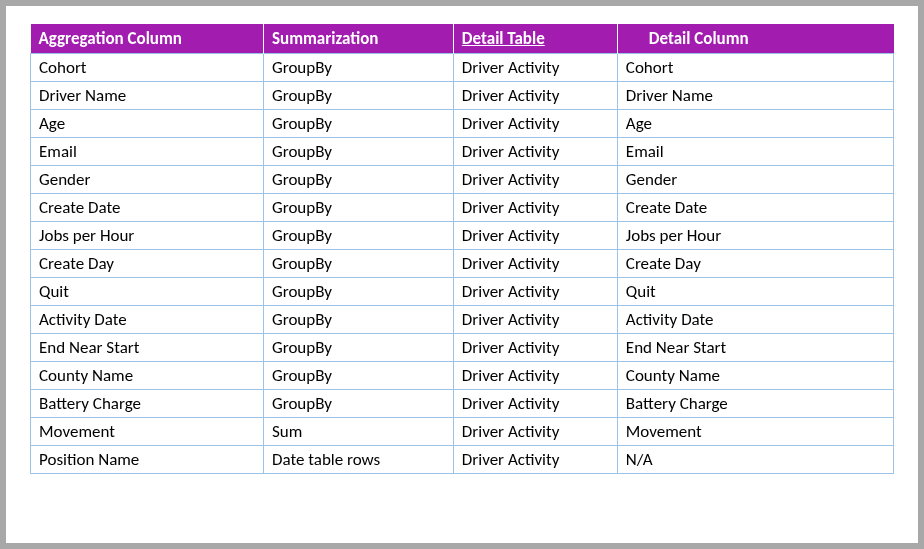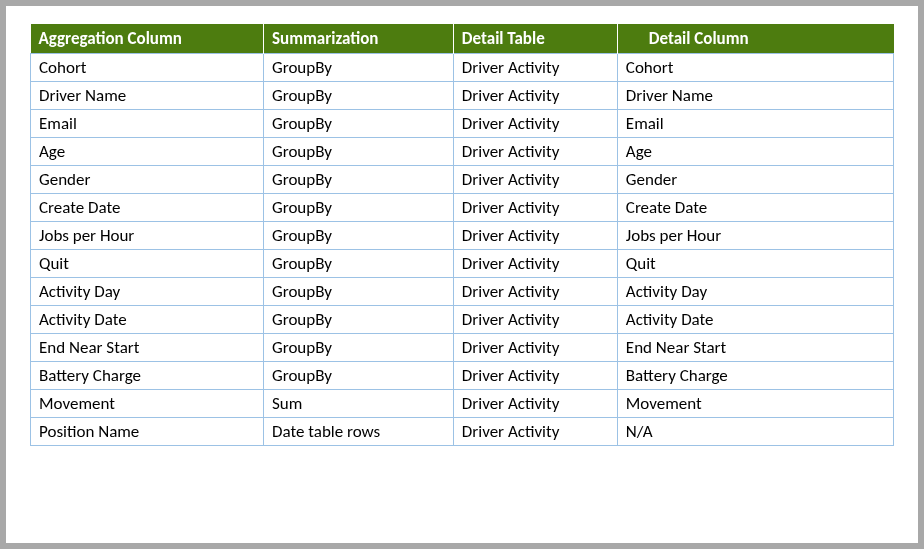--- a/index.html
+++ b/index.html
@@ -19,39 +19,39 @@
       width: 100%;
       height: 100%;
       padding: 18px 24px;
     }
     table {
       width: 100%;
       border-collapse: collapse;
       font-size: 17px;
     }
     thead th {
-      background: #4d7c0f;
+      background: #a21caf;
       color: #ffffff;
       font-weight: bold;
       text-align: left;
       padding: 4px 8px;
       border-right: 1px solid #ffffff;
     }
     thead th:last-child {
       border-right: none;
       padding-left: 31px;
     }
     tbody td {
       padding: 3px 8px;
       border: 1px solid #9cc2e5;
       color: #000000;
     }
     .col1 { width: 27%; }
     .col2 { width: 22%; }
-    .col3 { width: 19%; }
+    .col3 { width: 19%; text-decoration: underline; }
     .col4 { width: 32%; }
   </style>
 </head>
 <body>
 
 <div class="container">
   <table>
     <thead>
       <tr>
         <th class="col1">Aggregation Column</th>
@@ -67,72 +67,78 @@
           <td>Driver Activity</td>
           <td>Cohort</td>
         </tr>
         <tr>
           <td>Driver Name</td>
           <td>GroupBy</td>
           <td>Driver Activity</td>
           <td>Driver Name</td>
         </tr>
         <tr>
+          <td>Age</td>
+          <td>GroupBy</td>
+          <td>Driver Activity</td>
+          <td>Age</td>
+        </tr>
+        <tr>
           <td>Email</td>
           <td>GroupBy</td>
           <td>Driver Activity</td>
           <td>Email</td>
-        </tr>
-        <tr>
-          <td>Age</td>
-          <td>GroupBy</td>
-          <td>Driver Activity</td>
-          <td>Age</td>
         </tr>
         <tr>
           <td>Gender</td>
           <td>GroupBy</td>
           <td>Driver Activity</td>
           <td>Gender</td>
         </tr>
         <tr>
           <td>Create Date</td>
           <td>GroupBy</td>
           <td>Driver Activity</td>
           <td>Create Date</td>
         </tr>
         <tr>
           <td>Jobs per Hour</td>
           <td>GroupBy</td>
           <td>Driver Activity</td>
           <td>Jobs per Hour</td>
         </tr>
         <tr>
+          <td>Create Day</td>
+          <td>GroupBy</td>
+          <td>Driver Activity</td>
+          <td>Create Day</td>
+        </tr>
+        <tr>
           <td>Quit</td>
           <td>GroupBy</td>
           <td>Driver Activity</td>
           <td>Quit</td>
-        </tr>
-        <tr>
-          <td>Activity Day</td>
-          <td>GroupBy</td>
-          <td>Driver Activity</td>
-          <td>Activity Day</td>
         </tr>
         <tr>
           <td>Activity Date</td>
           <td>GroupBy</td>
           <td>Driver Activity</td>
           <td>Activity Date</td>
         </tr>
         <tr>
           <td>End Near Start</td>
           <td>GroupBy</td>
           <td>Driver Activity</td>
           <td>End Near Start</td>
+        </tr>
+        <tr>
+          <td>County Name</td>
+          <td>GroupBy</td>
+          <td>Driver Activity</td>
+          <td>County Name</td>
         </tr>
         <tr>
           <td>Battery Charge</td>
           <td>GroupBy</td>
           <td>Driver Activity</td>
           <td>Battery Charge</td>
         </tr>
         <tr>
           <td>Movement</td>
           <td>Sum</td>

